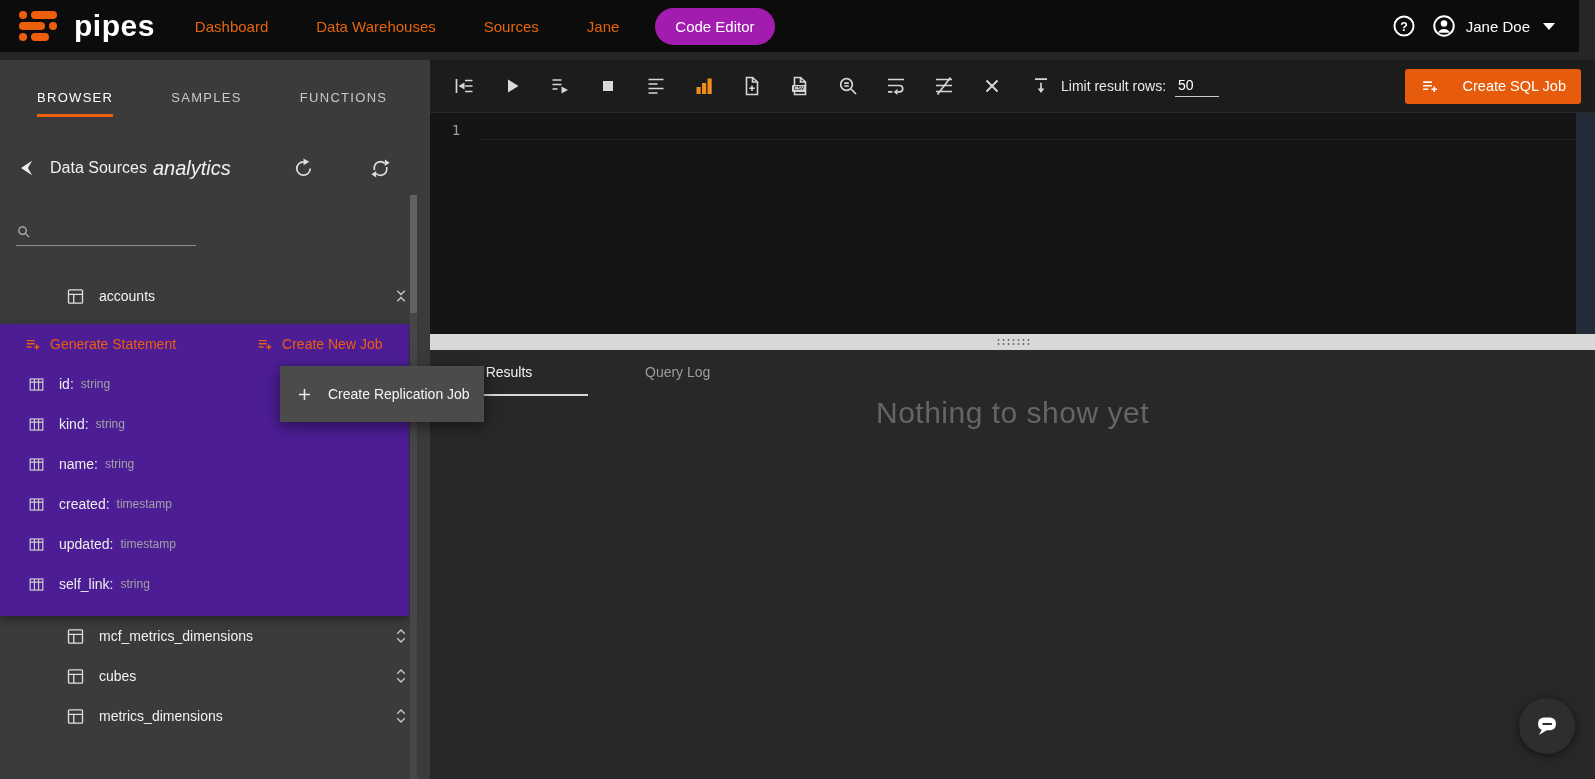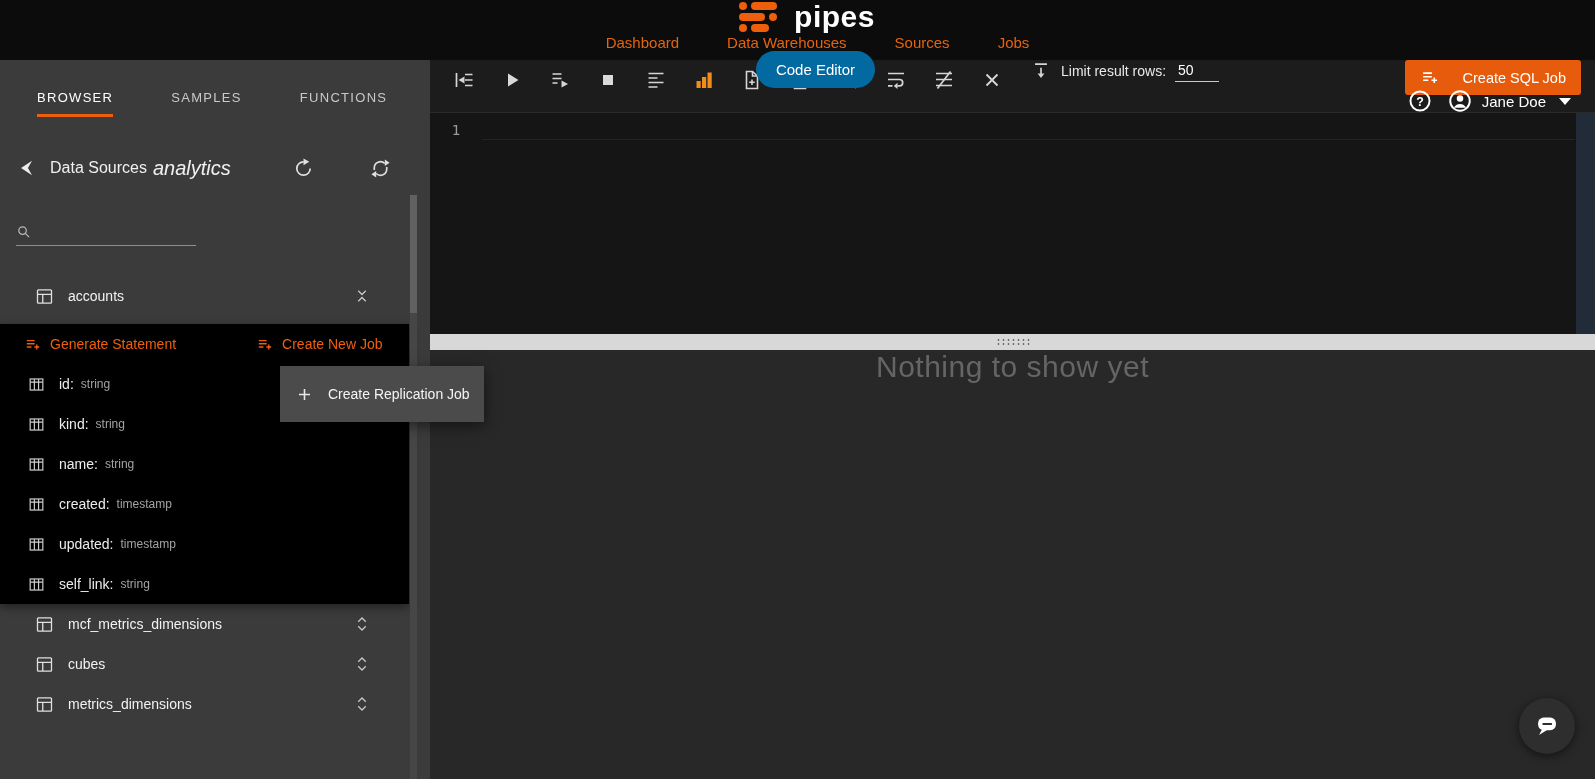--- a/index.html
+++ b/index.html
@@ -1,26 +1,26 @@
 <!DOCTYPE html>
 <html><head>
 <meta charset="utf-8">
 <style>
   * { margin:0; padding:0; box-sizing:border-box; }
   html,body { width:1595px; height:779px; overflow:hidden; background:#262626;
               font-family:"Liberation Sans", sans-serif; position:relative; }
 
   
-  .topbar { position:absolute; top:0; left:0; right:0; height:60px; background:#0c0c0c;
-            display:flex; align-items:center; z-index:30;flex-direction:column; }
+  .topbar { position:absolute; top:0; left:0; right:16px; height:52px; background:#0c0c0c;
+            display:flex; align-items:center; z-index:30; }
   .brand { display:flex; align-items:center; gap:10px; padding-left:18px; cursor:pointer; }
   .brand-text { color:#fff; font-size:30px; font-weight:bold; letter-spacing:.5px; line-height:1; }
   .nav { display:flex; align-items:flex-end; gap:48px; margin-left:40px; }
   .nav-link { color:#e4650f; font-size:15px; cursor:pointer; }
-  .code-editor-btn { margin-left:36px; background:#0369a1; color:#fff; font-size:15px; border:none;
+  .code-editor-btn { margin-left:36px; background:#a21caf; color:#fff; font-size:15px; border:none;
                      border-radius:19px; padding:10px 20px; cursor:pointer; }
   .topbar-right { margin-left:auto; display:flex; align-items:center; gap:14px; padding-right:24px; }
   .icon-btn { background:none; border:none; display:flex; align-items:center; cursor:pointer; padding:0; }
   .user-menu { display:flex; align-items:center; gap:9px; cursor:pointer; }
   .user-name { color:#fff; font-size:15px; }
   .caret { width:0; height:0; border-left:6px solid transparent; border-right:6px solid transparent;
            border-top:7px solid #fff; margin-left:4px; }
 
   
   .sidebar { position:absolute; top:60px; left:0; width:430px; bottom:0; background:#3b3b3b; z-index:10; }
@@ -32,48 +32,48 @@
   .ds-row { display:flex; align-items:center; margin-top:36px; padding-left:16px; height:30px; }
   .ds-label { color:#f0f0f0; font-size:16px; margin-left:12px; }
   .ds-name { color:#f0f0f0; font-size:20px; font-style:italic; margin-left:6px; }
   .ds-actions { margin-left:auto; display:flex; gap:54px; padding-right:38px; }
 
   .search-row { display:flex; align-items:flex-end; gap:9px; margin:40px 0 0 16px; width:180px;
                 border-bottom:1px solid #8f8f8f; padding-bottom:6px; }
   .search-input { background:transparent; border:none; outline:none; color:#eee; font-size:14px; width:148px; }
 
   .tree { margin-top:30px; }
-  .tree-row { display:flex; align-items:center; height:40px; padding-left:34px; position:relative; cursor:pointer; }
+  .tree-row { display:flex; align-items:center; height:40px; padding-left:26px; position:relative; cursor:pointer;margin-left:39px; }
   .tree-label { color:#f2f2f2; font-size:14px; margin-left:13px; }
   .tree-chevron { position:absolute; left:353px; top:50%; transform:translateY(-50%);
                   background:none; border:none; cursor:pointer; display:flex; padding:0; }
 
-  .accounts-panel { margin-top:8px; width:409px; background:#000000; box-shadow:0 3px 9px rgba(0,0,0,.45);
-                    }
+  .accounts-panel { margin-top:8px; width:409px; background:#4c1d95; box-shadow:0 3px 9px rgba(0,0,0,.45);
+                    padding-bottom:12px; }
   .panel-actions { display:flex; align-items:center; height:40px; }
   .panel-action { display:flex; align-items:center; gap:9px; background:none; border:none;
                   color:#ee5f0d; font-size:14px; cursor:pointer; padding:0; }
   .panel-action.generate { margin-left:24px; }
   .panel-action.createjob { margin-left:80px; }
   .col-row { display:flex; align-items:center; height:40px; padding-left:27px; cursor:pointer; }
   .col-name { color:#ededed; font-size:14px; margin-left:13px; }
   .col-type { color:#a3a3a3; font-size:12px; margin-left:7px; }
 
   .popover { position:absolute; left:280px; top:366px; width:204px; height:56px; background:#4b4b4b;
              box-shadow:0 4px 14px rgba(0,0,0,.5); display:flex; align-items:center; padding-left:15px;
              gap:14px; z-index:40; cursor:pointer; }
   .popover-label { color:#f5f5f5; font-size:14px; }
 
   .side-scrollbar { position:absolute; top:135px; bottom:0; right:13px; width:7px; background:#464646; }
   .side-scroll-thumb { position:absolute; top:0; left:0; width:7px; height:118px; background:#616161; cursor:grab; }
 
   
   .editor { position:absolute; top:60px; left:430px; right:0; bottom:0; display:flex;
             flex-direction:column; background:#1a1a1a; }
-  .ed-toolbar { height:52px; display:flex; align-items:flex-start; padding-left:10px; background:#1c1c1c; flex:none; }
+  .ed-toolbar { height:52px; display:flex; align-items:center; padding-left:10px; background:#1c1c1c; flex:none; }
   .tb-btn { width:48px; height:40px; display:flex; align-items:center; justify-content:center;
             background:none; border:none; cursor:pointer; padding:0; }
   .limit-group { display:flex; align-items:center; gap:9px; margin-left:14px; }
   .limit-label { color:#e9e9e9; font-size:14px; }
   .limit-input { width:44px; background:transparent; border:none; border-bottom:1px solid #c9c9c9;
                  color:#fff; font-size:14px; padding:2px 3px 3px; outline:none; }
   .create-job-btn { margin-left:auto; margin-right:14px; display:flex; align-items:center; gap:24px;
                     background:#e75c0c; border:none; border-radius:3px; color:#fff; font-size:14.5px;
                     height:35px; padding:0 15px; cursor:pointer; }
 
@@ -117,21 +117,21 @@
         <circle cx="5" cy="28" r="4"></circle>
           <rect x="13" y="24" width="18" height="8" rx="4"></rect>
       </svg>
     </span>
     <span class="brand-text">pipes</span>
   </div>
   <nav class="nav">
     <a class="nav-link">Dashboard</a>
     <a class="nav-link">Data Warehouses</a>
     <a class="nav-link">Sources</a>
-    <a class="nav-link">Jobs</a>
+    <a class="nav-link">Jane</a>
   </nav>
   <button class="code-editor-btn">Code Editor</button>
   <div class="topbar-right">
     <button class="icon-btn">
       <span>
         <svg width="26" height="26" viewBox="0 0 24 24">
           <circle cx="12" cy="12" r="8.8" fill="none" stroke="#fff" stroke-width="1.8"></circle>
           <text x="12" y="16.2" text-anchor="middle" font-size="11.5" font-weight="bold" fill="#fff">?</text>
         </svg>
       </span>
@@ -503,20 +503,24 @@
       <div class="active-line"></div>
     </div>
     <div class="editor-scrollbar"></div>
   </div>
 
   <div class="splitter">
     <div class="splitter-handle"></div>
   </div>
 
   <div class="results">
+    <div class="res-tabs">
+      <span class="res-tab active">Results</span>
+      <span class="res-tab querylog">Query Log</span>
+    </div>
     <div class="res-empty">
       <span class="empty-text">Nothing to show yet</span>
     </div>
   </div>
 </main>
 
 <button class="chat-btn">
   <span>
     <svg width="30" height="30" viewBox="0 0 32 32">
       <rect x="6.5" y="7" width="19" height="13.5" rx="6" fill="#fff"></rect>

